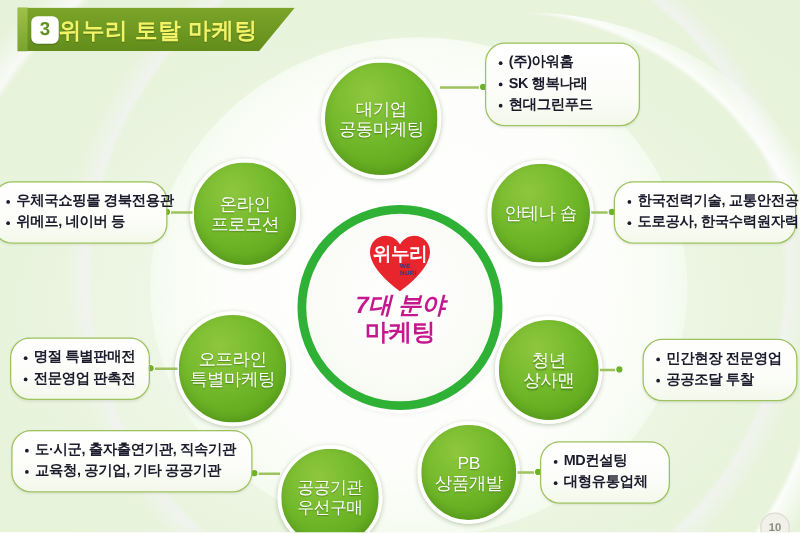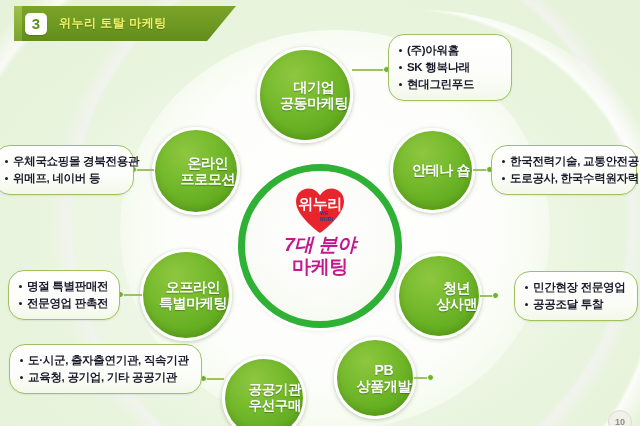--- a/index.html
+++ b/index.html
@@ -46,21 +46,21 @@
     background:linear-gradient(180deg,#9fc04a,#7aa330);
   }
   .num-badge{
     width:22px;height:22px;margin-left:11px;
     background:#ffffff;border-radius:5px;
     display:flex;align-items:center;justify-content:center;
     font-size:15px;font-weight:bold;color:#5e9020;line-height:1;
     box-shadow:0 1px 1px rgba(0,0,0,.18);
   }
   .banner-title{
-    margin-left:12px;font-size:12px;font-weight:bold;color:#f3f368;
+    font-size:18px;font-weight:bold;color:#f3f368;
     letter-spacing:.5px;text-shadow:0 1px 1px rgba(0,0,0,.25);
     white-space:nowrap;
   }
 
   
   #ring{
     position:absolute;left:238px;top:164px;width:164px;height:164px;border-radius:50%;
     border:7px solid #2eb135;
     background:radial-gradient(circle at 50% 42%, #ffffff 0%, #fbfcf8 55%, #f2f6ea 100%);
     box-shadow:0 0 0 3px rgba(255,255,255,.9), 0 2px 6px rgba(0,0,0,.10);
@@ -85,23 +85,23 @@
     text-shadow:0 1px 0 rgba(255,255,255,.9);
   }
   #center-l1{margin-top:0;font-style:italic;}
 
   
   .node{
     position:absolute;border-radius:50%;
     background:radial-gradient(circle at 38% 28%, #8ec73f 0%, #74b92c 42%, #5fa91d 78%, #559c16 100%);
     border:3px solid #ffffff;
     box-shadow:0 1px 4px rgba(40,80,10,.30), inset 0 -3px 7px rgba(0,0,0,.10);
-    display:flex;align-items:center;justify-content:flex-end;
+    display:flex;align-items:center;justify-content:center;
     box-sizing:border-box;
-    color:#ffffff;font-weight:bold;text-align:center;
+    color:#ffffff;font-weight:normal;text-align:center;
     line-height:1.16;letter-spacing:-.4px;
     text-shadow:0 1px 1px rgba(30,70,0,.45);
   }
   .node-label{display:block;padding:0 2px;}
 
   
   .callout{
     position:absolute;
     background:linear-gradient(180deg,#ffffff 0%,#fcfdf9 60%,#f3f8ea 100%);
     border:1.5px solid #9dc25e;border-radius:16px;
@@ -203,20 +203,26 @@
     </ul>
   </div>
 
   <div class="node" style="left:334px;top:337px;width:82px;height:82px;font-size:14px;">
     <span class="node-label">
       <span>PB</span><br><span>상품개발</span>
     </span>
   </div>
   <div class="conn" style="left:414px;top:377px;width:18px;"></div>
   <div class="conn-dot" style="left:427px;top:374px;"></div>
+  <div class="callout" style="left:432px;top:353px;width:104px;">
+    <ul>
+      <li>MD컨설팅</li>
+      <li>대형유통업체</li>
+    </ul>
+  </div>
 
   <div class="node" style="left:222px;top:356px;width:84px;height:84px;font-size:13.5px;">
     <span class="node-label">
       <span>공공기관</span><br><span>우선구매</span>
     </span>
   </div>
   <div class="conn" style="left:204px;top:378px;width:20px;"></div>
   <div class="conn-dot" style="left:200px;top:375px;"></div>
   <div class="callout" style="left:9px;top:344px;width:193px;">
     <ul>

